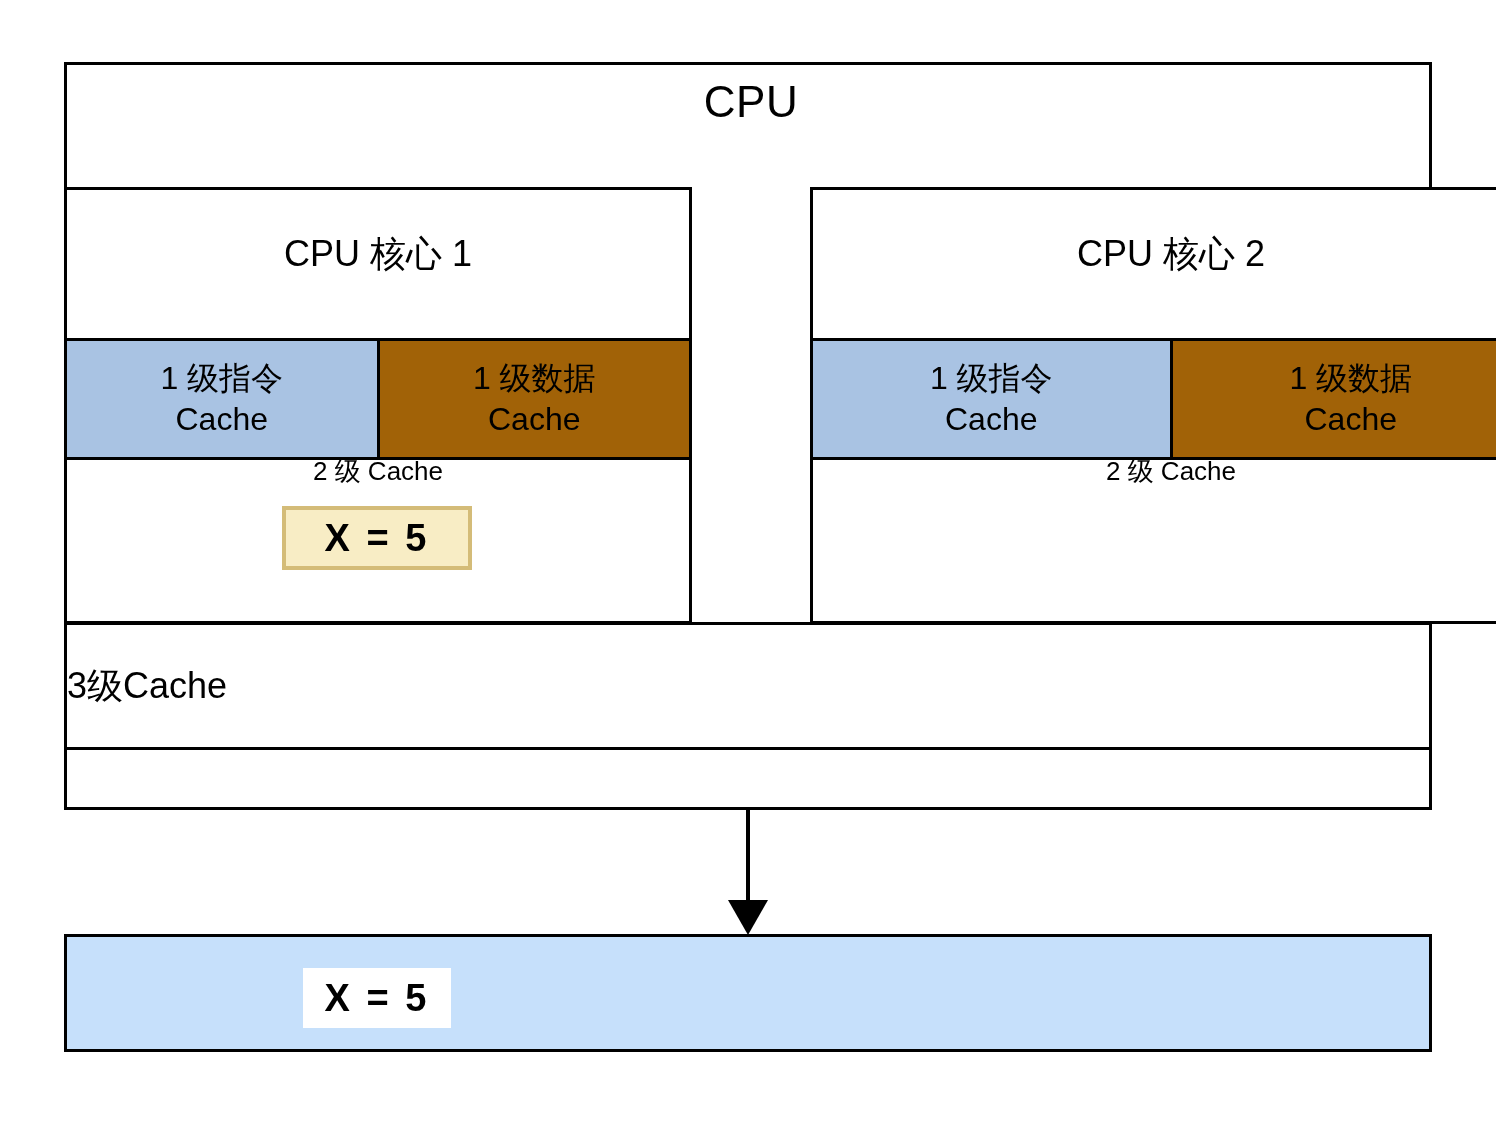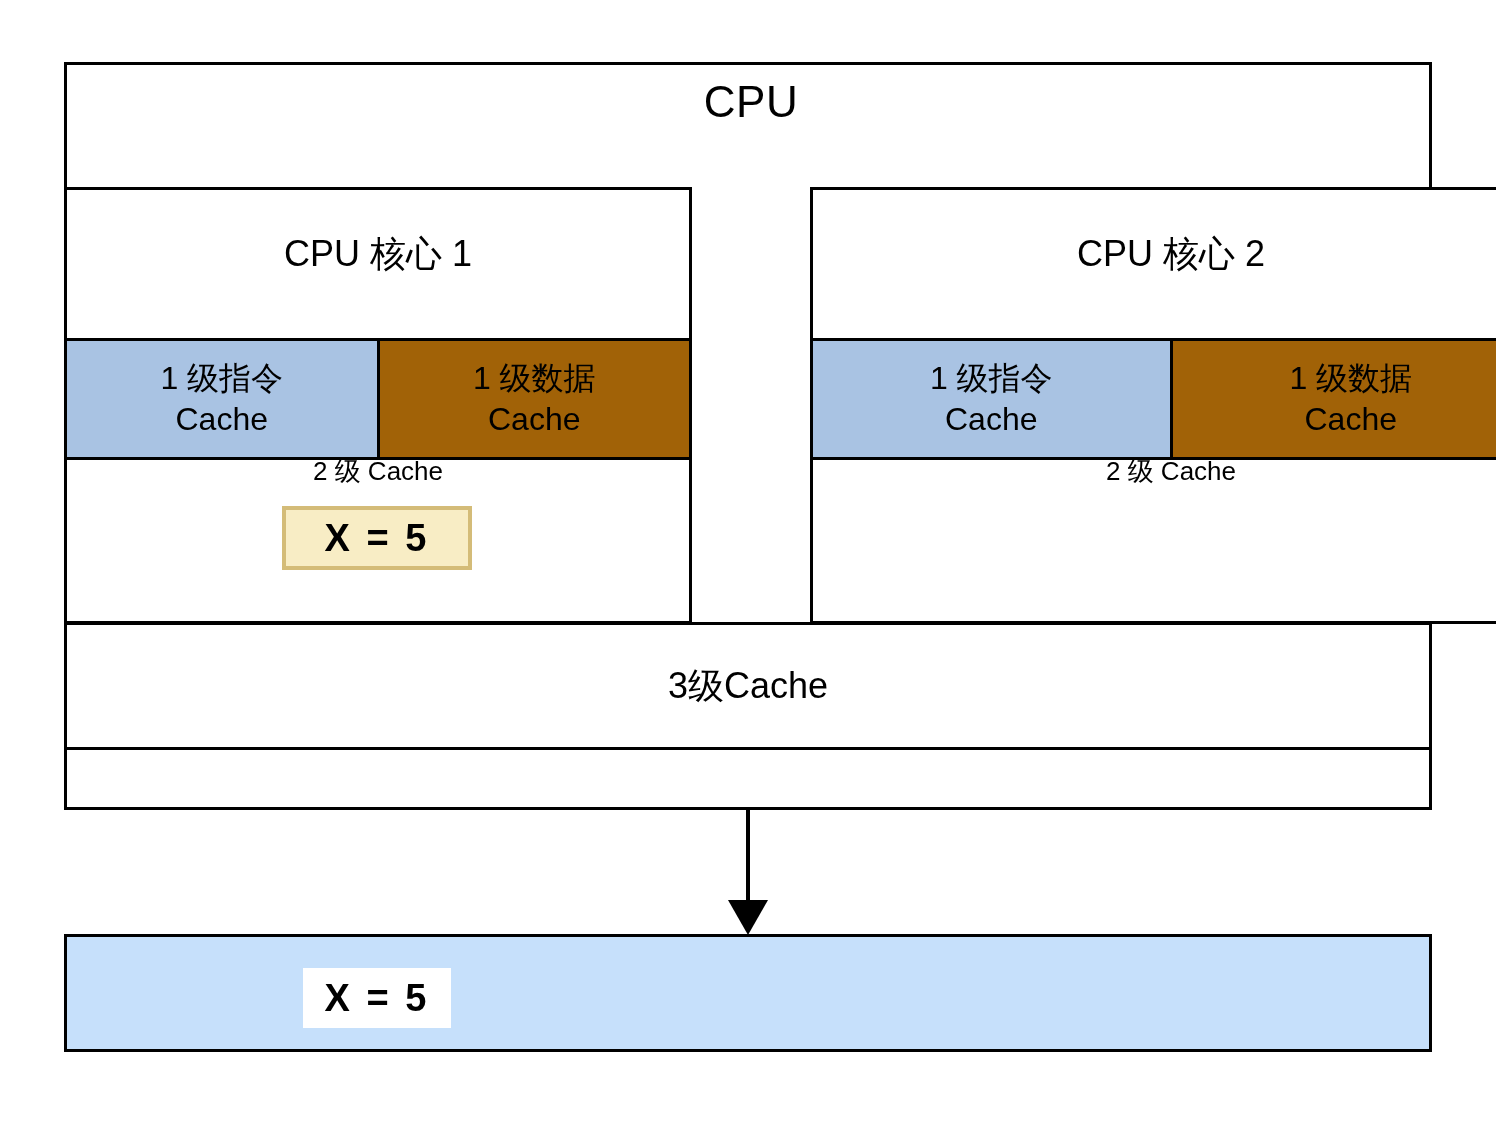--- a/index.html
+++ b/index.html
@@ -130,21 +130,20 @@
     position: absolute;
     left: -3px;
     right: -3px;
     top: 557px;
     height: 128px;
     box-sizing: border-box;
     border: 3px solid #000000;
     background: #ffffff;
     display: flex;
     align-items: center;
-    justify-content: center;
     font-size: 36px;
   }
   #bus-row {
     position: absolute;
     left: -3px;
     right: -3px;
     top: 682px;
     height: 63px;
     box-sizing: border-box;
     border: 3px solid #000000;

